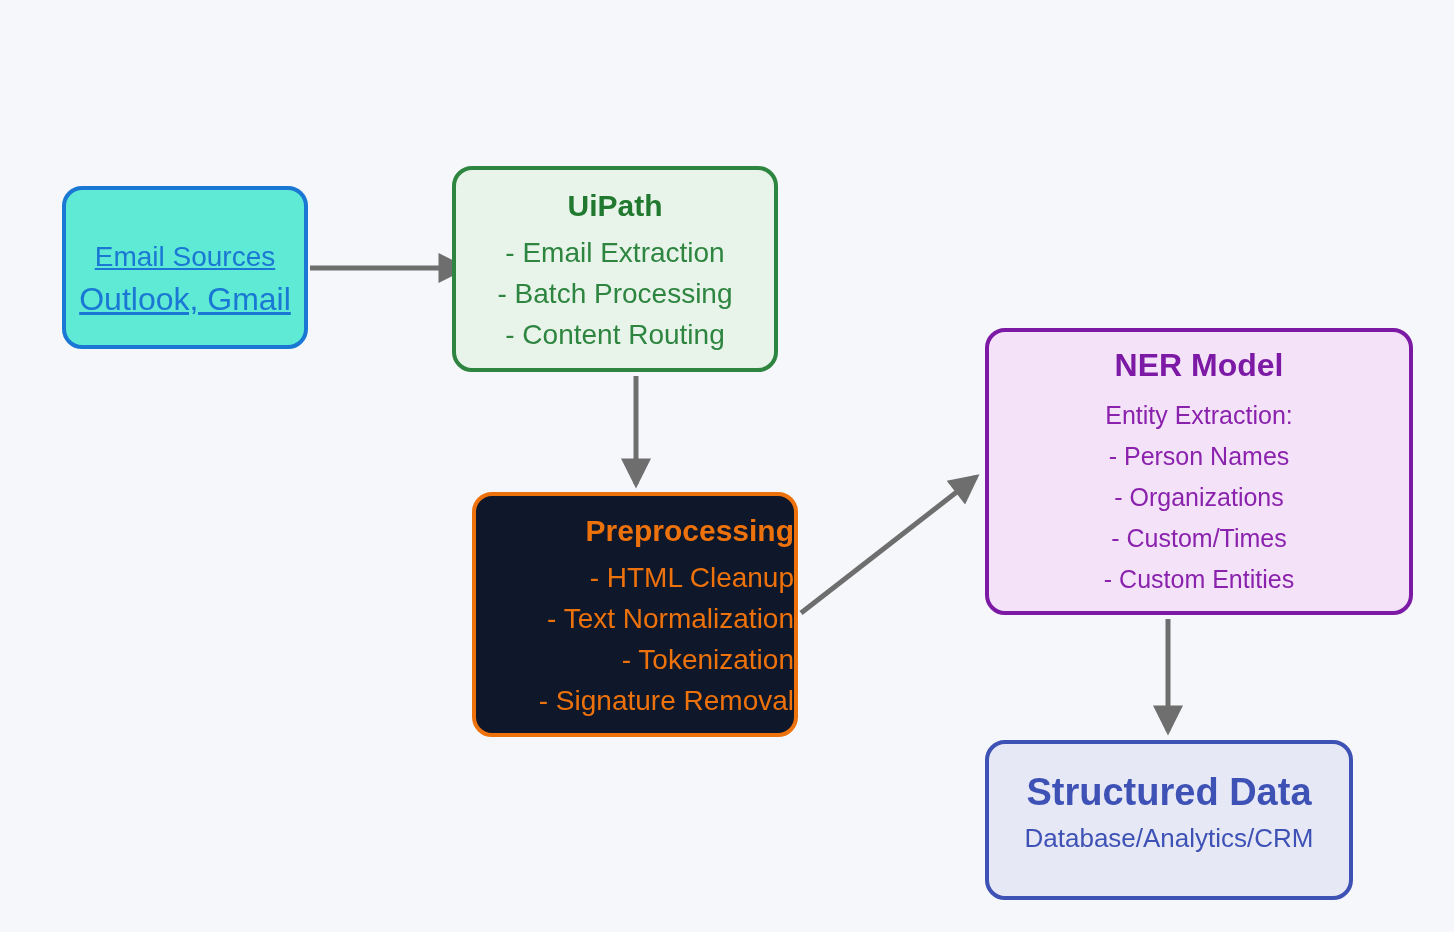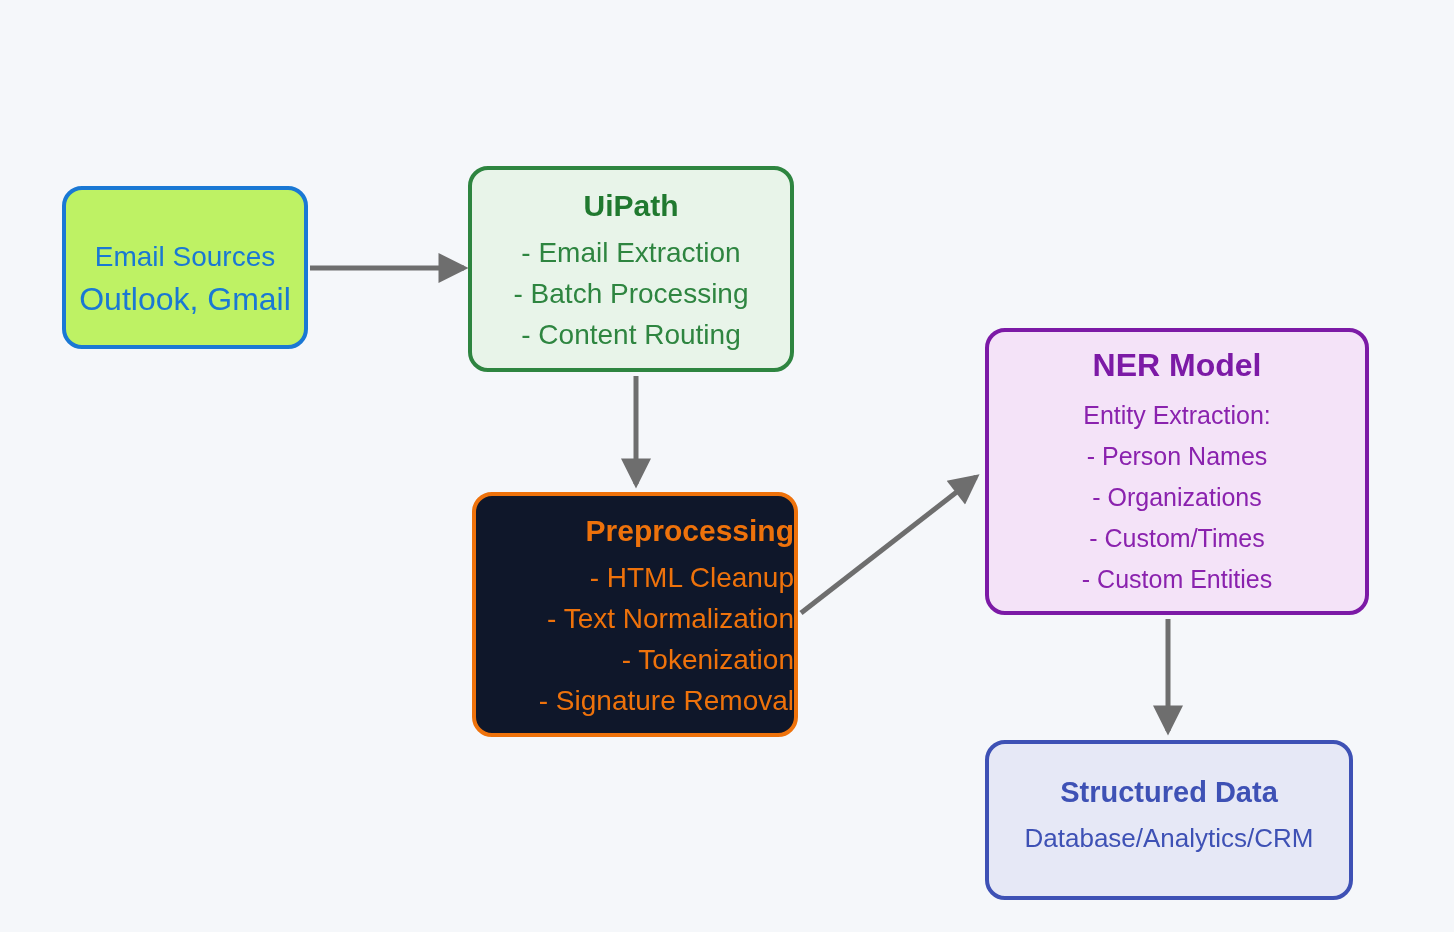--- a/index.html
+++ b/index.html
@@ -49,51 +49,52 @@
     line-height: 44px;
     margin-bottom: 4px;
   }
   .node-line {
     font-size: 28px;
     line-height: 41px;
   }
   
   .node-email {
     left: 62px; top: 186px; width: 246px; height: 163px;
-    background: #bef264; border-color: #1a78d4; color: #1a78d4;
+    background: #5eead4; border-color: #1a78d4; color: #1a78d4;
     padding-top: 20px;
+    text-decoration: underline;
   }
   .node-email .node-title { font-weight: normal; font-size: 28px; margin-bottom: 0; }
   .node-email .node-line { font-size: 32px; }
   
   .node-uipath {
-    left: 468px; top: 166px; width: 326px; height: 206px;
+    left: 452px; top: 166px; width: 326px; height: 206px;
     background: #e8f4e9; border-color: #2e8540; color: #2e8540;
   }
   .node-uipath .node-title { color: #20792f; }
   
   .node-preprocessing {
     left: 472px; top: 492px; width: 326px; height: 245px;
     background: #0f172a; border-color: #ee720b; color: #ee720b; align-items: flex-end;
   }
   
   .node-ner {
-    left: 985px; top: 328px; width: 384px; height: 287px;
+    left: 985px; top: 328px; width: 428px; height: 287px;
     background: #f4e3f8; border-color: #7c1aa6; color: #8a22ae;
   }
   .node-ner .node-title { color: #7c1aa6; font-size: 32px; margin-bottom: 8px; }
   .node-ner .node-line { font-size: 25px; }
   
   .node-structured {
     left: 985px; top: 740px; width: 368px; height: 160px;
     background: #e6e8f6; border-color: #3e51b5; color: #3e51b5;
     justify-content: flex-start;
     padding-top: 26px;
   }
-  .node-structured .node-title { font-size: 29px; text-align: right; }
+  .node-structured .node-title { font-size: 38px; text-align: right; }
   .node-structured .node-line { font-size: 26px; }
 </style>
 </head>
 <body>
 
 <div class="canvas">
 
 
   <svg class="edges" viewBox="0 0 1454 932">
     <defs>

